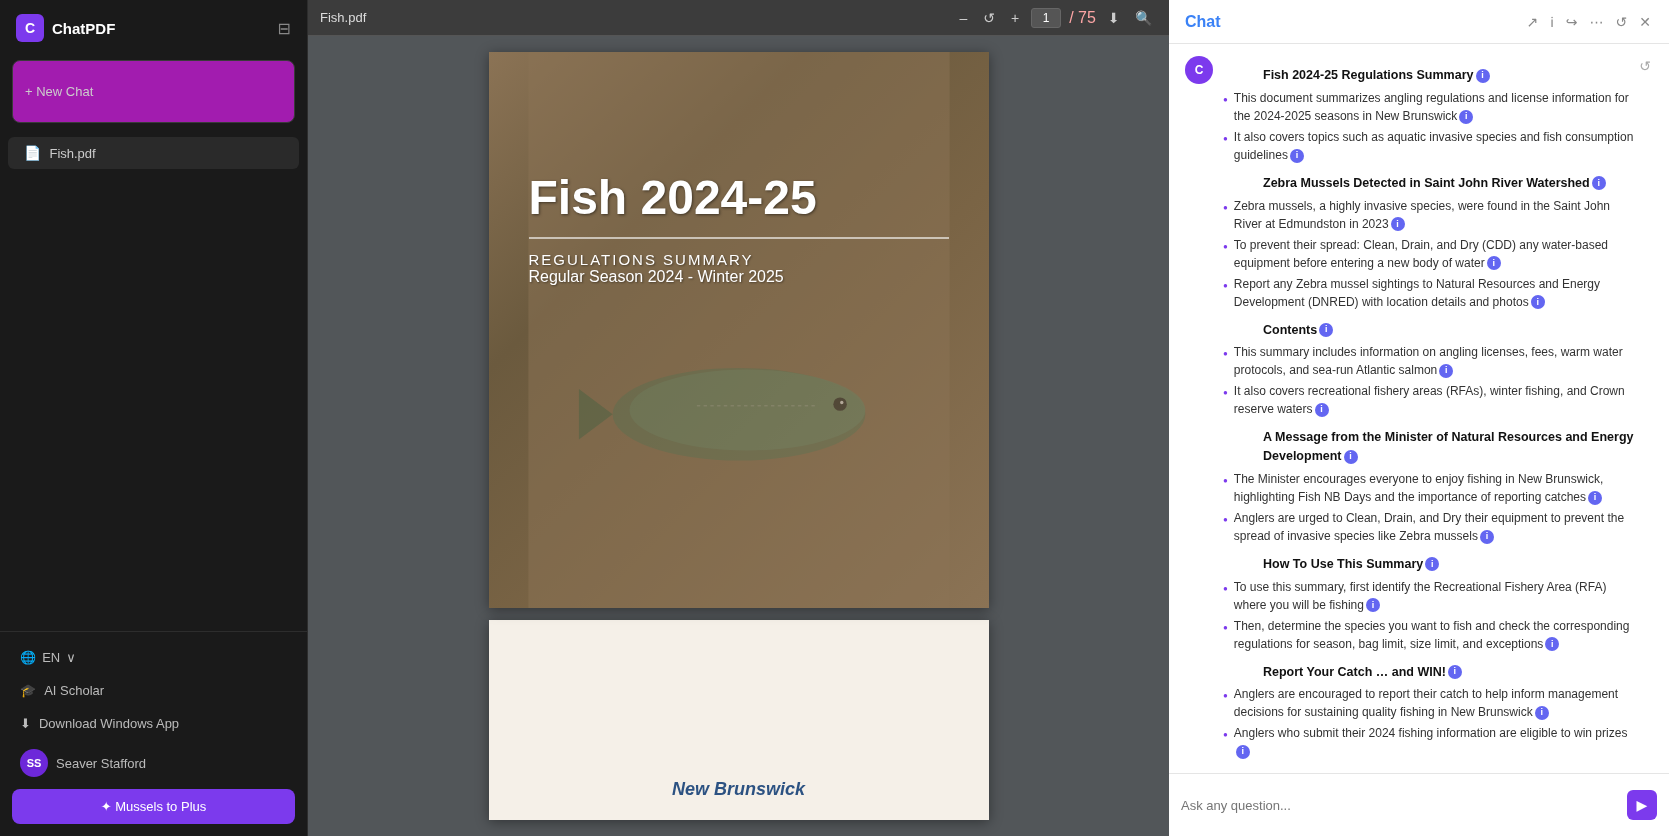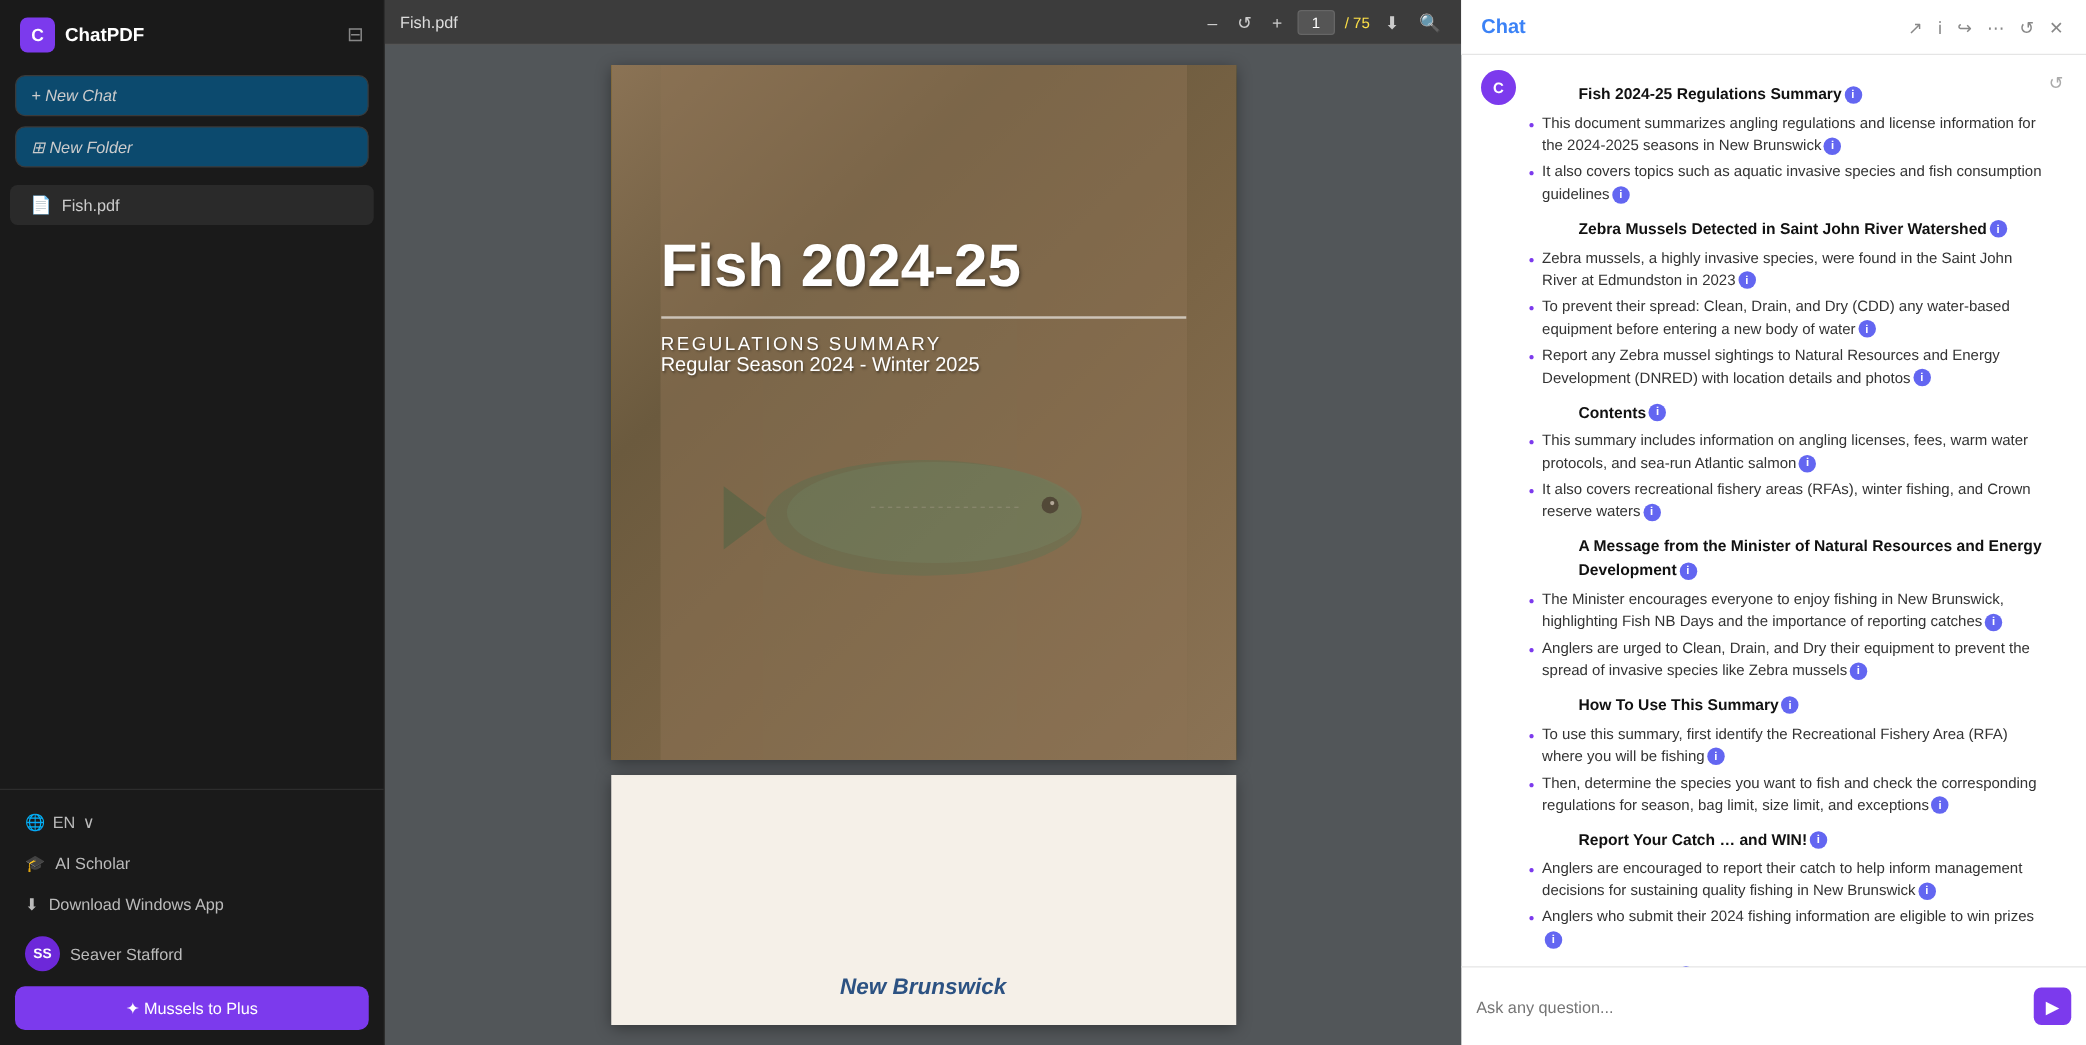--- a/index.html
+++ b/index.html
@@ -49,32 +49,31 @@
     }
 
     .sidebar-toggle {
       color: #888;
       cursor: pointer;
       font-size: 16px;
     }
 
     .sidebar-btn {
       margin: 4px 12px;
-      padding: 8px 12px;
+      padding: 23px 12px;
       border-radius: 8px;
-      background: #0c4a6e;
+      background: #a21caf;
       border: 1px solid #3a3a3a;
       color: #ccc;
       cursor: pointer;
       display: flex;
       align-items: center;
       gap: 6px;
       font-size: 13px;
       width: calc(100% - 24px);
-      font-style: italic;
     }
 
     .sidebar-files {
       flex: 1;
       overflow-y: auto;
       padding: 8px 0;
     }
 
     .sidebar-file-item {
       padding: 8px 16px;
@@ -191,22 +190,22 @@
       border: 1px solid #666;
       color: #fff;
       padding: 2px 4px;
       width: 30px;
       text-align: center;
       font-size: 12px;
       border-radius: 3px;
     }
 
     .pdf-page-total {
-      color: #fde047;
-      font-size: 12px;
+      color: #fca5a5;
+      font-size: 16px;
     }
 
     #pdf-viewport {
       flex: 1;
       overflow-y: auto;
       display: flex;
       flex-direction: column;
       align-items: center;
       padding: 16px;
       gap: 12px;
@@ -234,21 +233,20 @@
       top: 0; left: 0;
     }
 
     .pdf-cover-content {
       position: absolute;
       top: 0; left: 0; right: 0; bottom: 0;
       display: flex;
       flex-direction: column;
       justify-content: flex-start;
       padding: 40px 40px 20px;
-      margin-top: 16px;
     }
 
     .pdf-cover-title {
       color: #fff;
       font-size: 48px;
       font-weight: 700;
       line-height: 1.1;
       text-shadow: 1px 1px 3px rgba(0,0,0,0.5);
       margin-top: 20px;
     }
@@ -464,21 +462,20 @@
 <div id="sidebar">
   <div id="sidebar-header">
     <div class="logo-area">
       <div class="logo-icon">C</div>
       <span class="logo-text">ChatPDF</span>
     </div>
     <span class="sidebar-toggle">⊟</span>
   </div>
 
   <button class="sidebar-btn">+ New Chat</button>
-  <button class="sidebar-btn">⊞ New Folder</button>
 
   <div class="sidebar-files">
     <div class="sidebar-file-item">
       <span class="file-icon">📄</span>
       <span>Fish.pdf</span>
     </div>
   </div>
 
   <div class="sidebar-bottom">
     <div class="sidebar-bottom-item lang-item">

